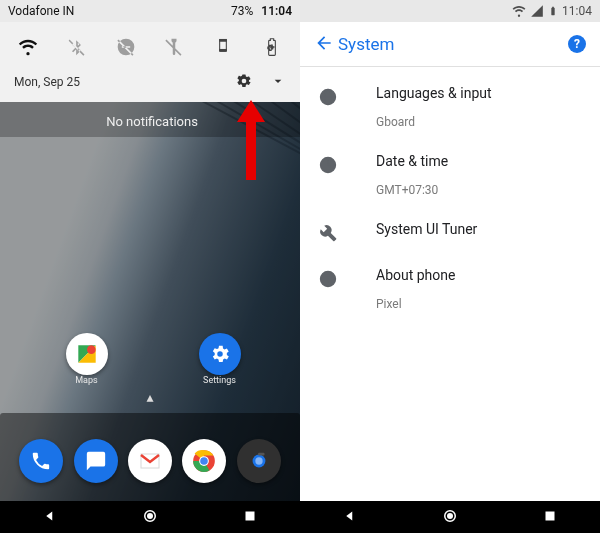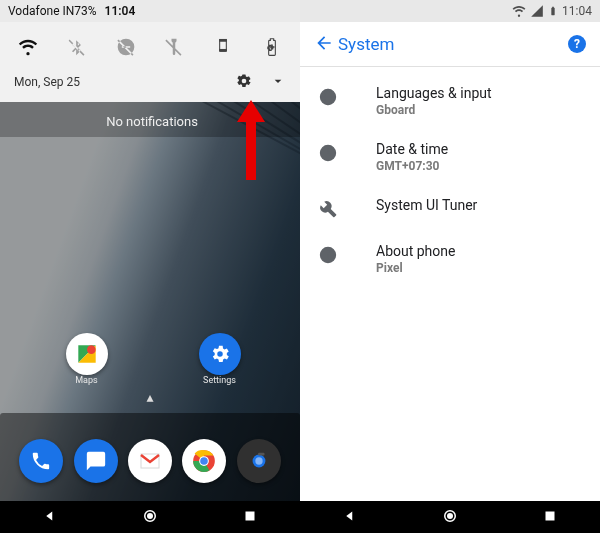--- a/index.html
+++ b/index.html
@@ -32,20 +32,21 @@
   }
   .building-lines div {
     position:absolute; width:2px; height:600px; background:rgba(20,35,50,0.35);
     transform-origin: top left;
   }
   .status-bar {
     position: relative;
     height: 22px;
     background: #eaeaea;
     display: flex;
+    justify-content: space-between;
     align-items: center;
     padding: 0 8px;
     font-size: 12px;
     color: #111;
   }
   .status-right { display:flex; align-items:center; gap:4px;}
   .status-right svg {fill:#111;}
   .qs-panel {
     position: relative;
     background: #f1f1f1;
@@ -153,21 +154,21 @@
     display:flex;align-items:center;justify-content:center;font-size:12px;font-weight:bold;
   }
   .settings-list { background:#fff; padding-top:6px;}
   .setting {
     display:flex; align-items:flex-start; gap:38px;
     padding: 12px 18px;
   }
   .setting .sicon { width:20px;height:20px; flex-shrink:0; margin-top:2px;}
   .setting .sicon svg{width:20px;height:20px;fill:#5f6368;}
   .setting .texts .t1 { font-size:14px; color:#202124; }
-  .setting .texts .t2 { font-size:12px; color:#7a7a7a; margin-top:2px;font-weight:bold;}
+  .setting .texts .t2 { font-size:12px; color:#7a7a7a; margin-top:14px;}
 </style>
 </head>
 <body>
 
 <div class="phone left">
   <div class="left-bg">
     <div class="building-lines">
       <div style="left:10px; transform:rotate(-62deg)"></div>
       <div style="left:40px; transform:rotate(-60deg)"></div>
       <div style="left:70px; transform:rotate(-58deg)"></div>

